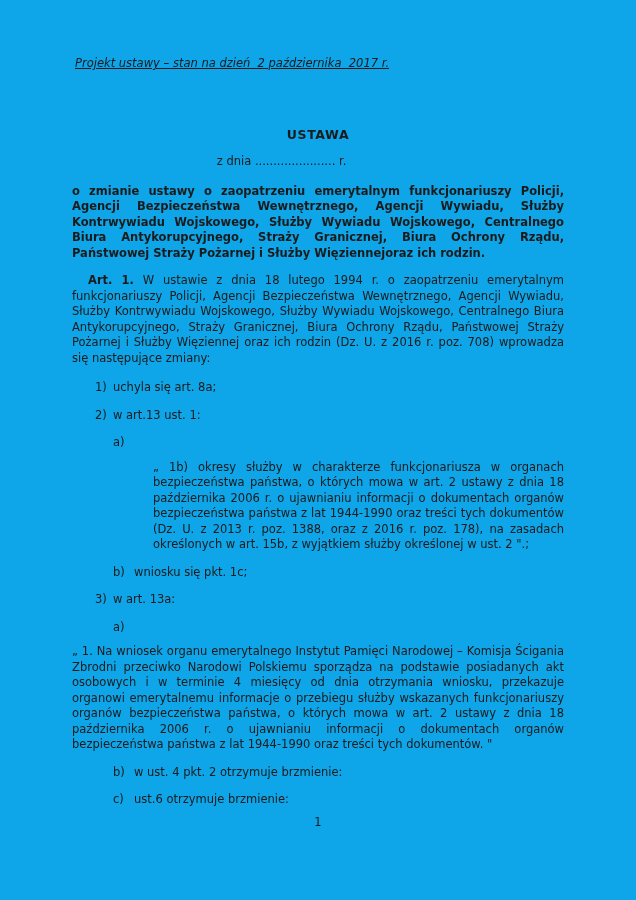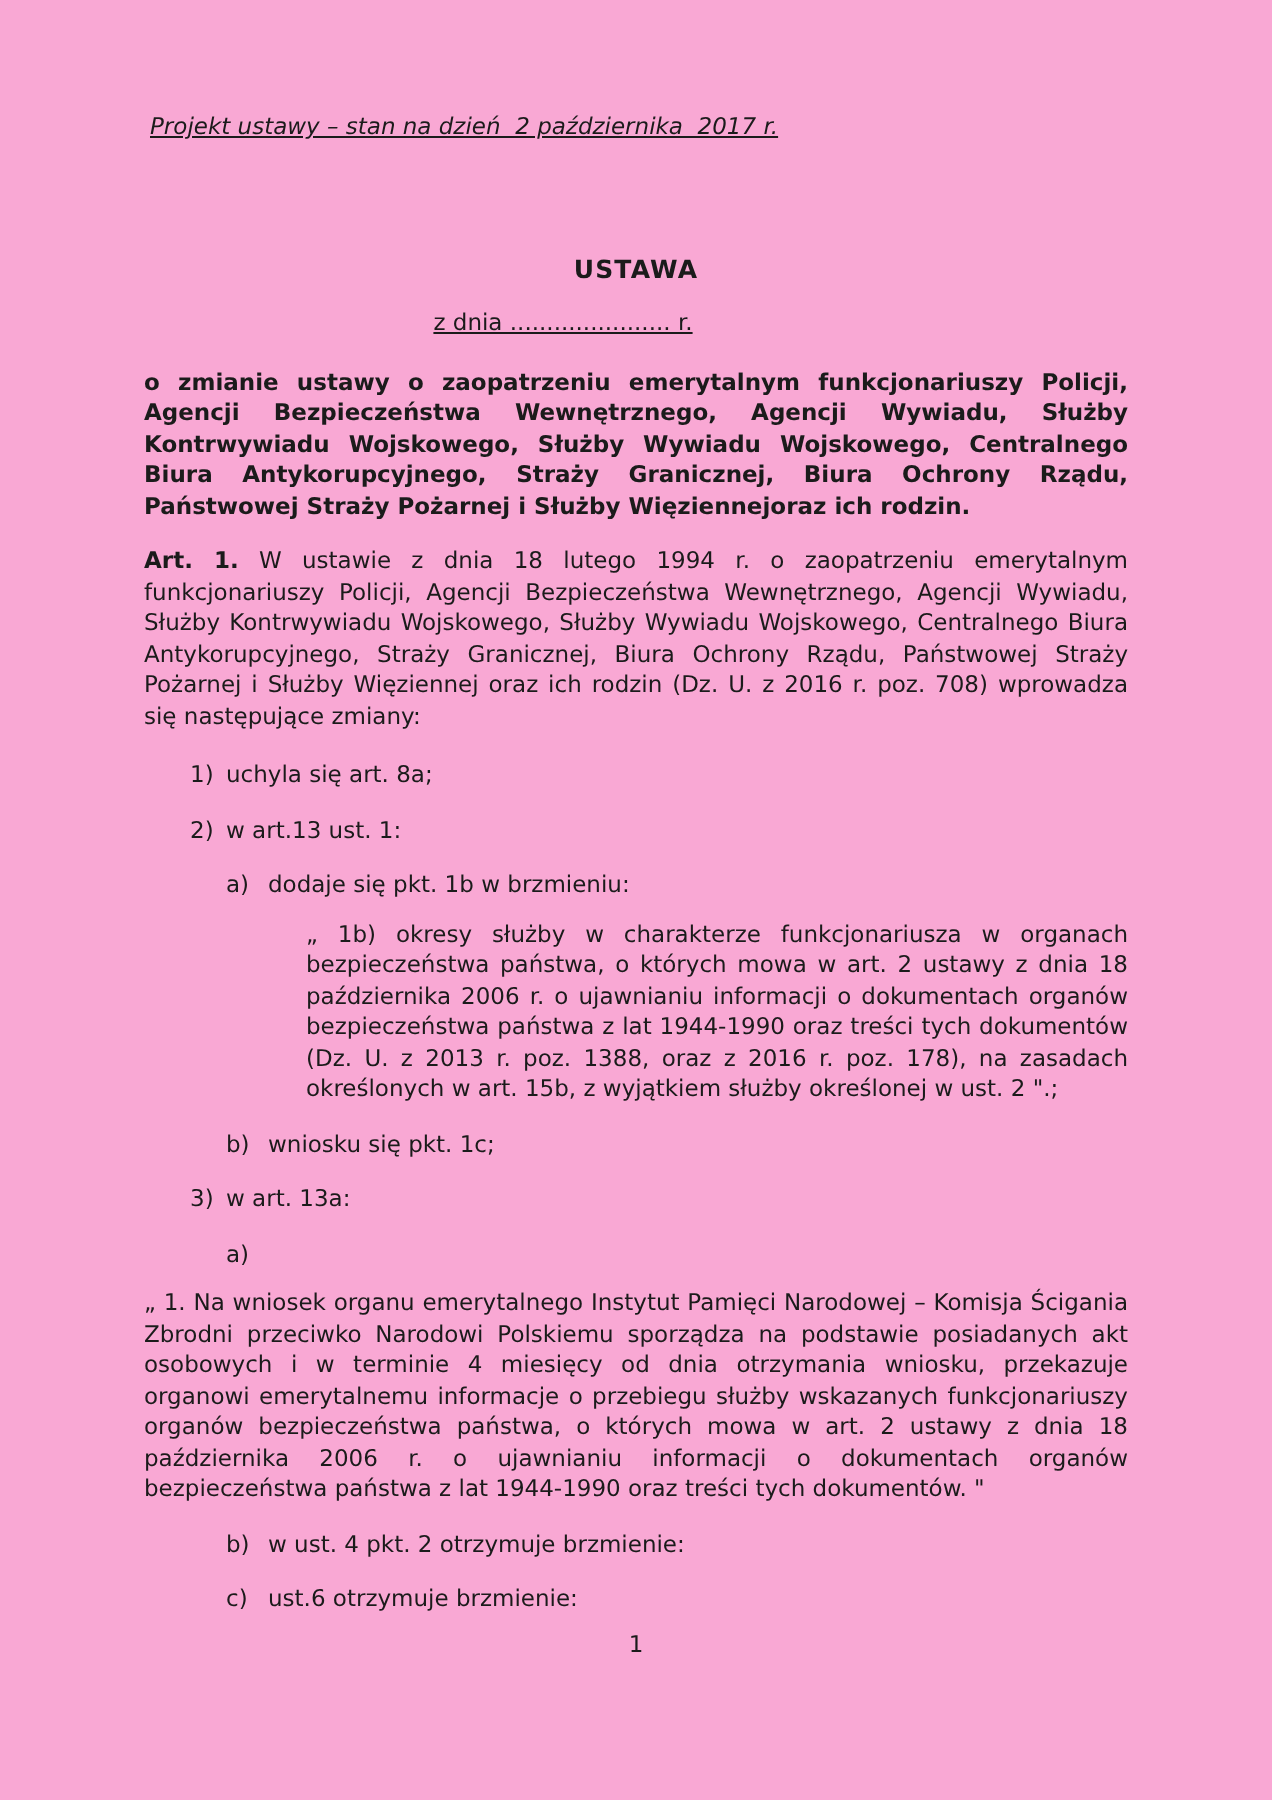--- a/index.html
+++ b/index.html
@@ -1,27 +1,27 @@
 <!DOCTYPE html>
 <html><head>
 <meta charset="utf-8">
 <style>
   html,body{margin:0;padding:0;background:#ffffff;}
   .page{
-    width:636px;height:900px;background:#f9a8d4;box-sizing:border-box;
+    width:636px;height:900px;background:#0ea5e9;box-sizing:border-box;
     padding:56px 72px 0 72px;position:relative;
     font-family:"DejaVu Sans",sans-serif;font-size:11.5px;line-height:15.5px;
     color:#1b1b1b;overflow:hidden;
   }
   .header{font-style:italic;text-decoration:underline;white-space:pre-wrap;margin-left:3px;}
   .title{text-align:center;font-weight:bold;font-size:12.5px;letter-spacing:0.6px;margin-top:55px;}
-  .date-line{text-align:center;margin-top:12px;margin-right:73px;text-decoration:underline;}
+  .date-line{text-align:center;margin-top:12px;margin-right:73px;}
   .subject{font-weight:bold;text-align:justify;margin:14px 0 0 0;}
   .art{text-align:justify;margin:12px 0 0 0;}
-  .art .label{font-weight:bold;}
+  .art .label{font-weight:bold;margin-left:16px;}
   .amendments{margin-top:14px;}
   .item{display:flex;margin:0 0 12px 0;}
   .item.l1{padding-left:23px;}
   .item.l1 .marker{flex:0 0 18px;}
   .item.l2{padding-left:41px;}
   .item.l2 .marker{flex:0 0 21px;}
   .item .text{flex:1;}
   .quote{text-align:justify;margin:-3px 0 12px 0;}
   .quote.deep{margin-left:81px;}
   .quote.norm{}
@@ -49,21 +49,20 @@
       <span class="text">uchyla się art. 8a;</span>
     </div>
 
     <div class="item l1">
       <span class="marker">2)</span>
       <span class="text">w art.13 ust. 1:</span>
     </div>
 
     <div class="item l2">
       <span class="marker">a)</span>
-      <span class="text">dodaje się pkt. 1b w brzmieniu:</span>
     </div>
 
     <div class="quote deep">„  1b)  okresy służby w charakterze funkcjonariusza w organach bezpieczeństwa państwa, o których mowa w art. 2 ustawy z dnia 18 października 2006 r. o ujawnianiu informacji o dokumentach organów bezpieczeństwa państwa z lat 1944-1990 oraz treści tych dokumentów (Dz. U. z 2013 r. poz. 1388, oraz z 2016 r. poz. 178), na zasadach określonych w art. 15b, z wyjątkiem służby określonej w ust. 2 ".;</div>
 
     <div class="item l2">
       <span class="marker">b)</span>
       <span class="text">wniosku się pkt. 1c;</span>
     </div>
 
     <div class="item l1">

